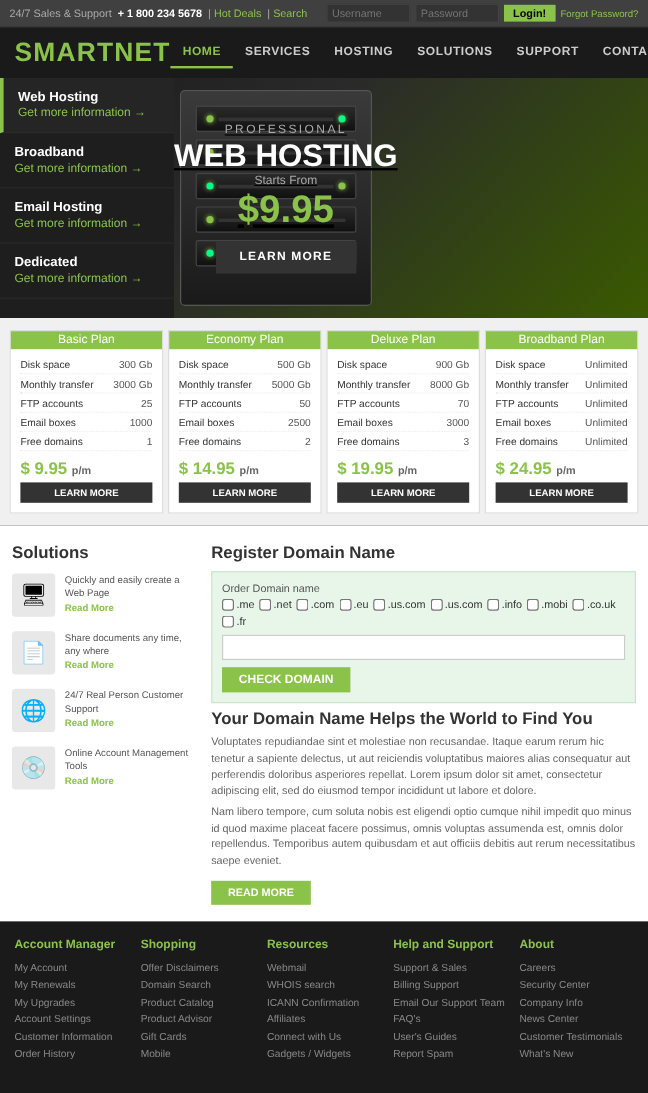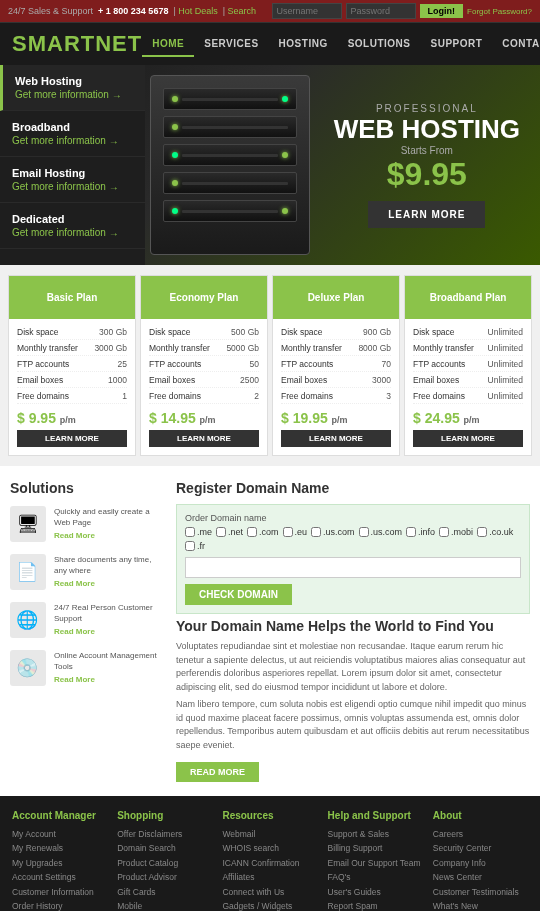--- a/index.html
+++ b/index.html
@@ -1,19 +1,19 @@
 <!DOCTYPE html>
 <html><head>
   <meta charset="utf-8">
   <style>
     * { margin: 0; padding: 0; box-sizing: border-box; }
     body { font-family: Arial, sans-serif; font-size: 11px; background: #1a1a1a; width: 540px; }
 
     
-    .top-bar { background: #7f1d1d; color: #aaa; font-size: 9px; padding: 3px 8px; display: flex; justify-content: space-between; align-items: center; border-bottom: 1px solid #333; }
+    .top-bar { background: #404040; color: #aaa; font-size: 9px; padding: 3px 8px; display: flex; justify-content: space-between; align-items: center; border-bottom: 1px solid #333; }
     .top-bar a { color: #8bc34a; text-decoration: none; }
     .top-bar-right { display: flex; gap: 4px; align-items: center; }
     .top-bar-right input { background: #333; border: 1px solid #444; color: #ccc; font-size: 9px; padding: 2px 4px; width: 70px; }
     .top-bar-right .login-btn { background: #8bc34a; color: #000; border: none; padding: 2px 8px; font-size: 9px; cursor: pointer; font-weight: bold; }
     .top-bar-right .forgot { color: #8bc34a; font-size: 8px; text-decoration: none; }
 
     
     .header { background: #1a1a1a; display: flex; align-items: center; padding: 8px 12px; }
     .logo { color: #fff; font-size: 22px; font-weight: bold; letter-spacing: 1px; }
     .logo span { color: #8bc34a; }
@@ -26,36 +26,36 @@
     .hero { background: linear-gradient(135deg, #1a1a1a 0%, #2a2a2a 40%, #3a5a00 100%); display: flex; position: relative; min-height: 200px; overflow: hidden; }
 
     
     .hero-sidebar { background: #1e1e1e; width: 145px; flex-shrink: 0; padding: 0; z-index: 2; }
     .hero-sidebar-item { padding: 10px 12px; border-bottom: 1px solid #2a2a2a; cursor: pointer; }
     .hero-sidebar-item.active { background: #252525; border-left: 3px solid #8bc34a; }
     .hero-sidebar-item h3 { color: #fff; font-size: 11px; font-weight: bold; }
     .hero-sidebar-item .sub { color: #8bc34a; font-size: 10px; margin-top: 2px; }
 
     
-    .hero-main { flex: 1; position: relative; display: flex; align-items: center; justify-content: flex-end; padding: 20px 20px 20px 0; }
+    .hero-main { flex: 1; position: relative; display: flex; align-items: center; padding: 20px 20px 20px 0; text-decoration: underline; }
     .hero-text { text-align: center; z-index: 2; }
     .hero-text .learn-btn { background: #333; color: #fff; border: none; padding: 8px 20px; font-size: 10px; cursor: pointer; margin-top: 8px; text-transform: uppercase; letter-spacing: 1px; font-weight: bold; display: inline-block; }
 
     
     .server-img { position: absolute; left: 120px; top: 0; bottom: 0; width: 220px; display: flex; align-items: center; justify-content: center; z-index: 1; }
     .server-box { width: 160px; height: 180px; background: linear-gradient(180deg, #3a3a3a, #1a1a1a); border: 1px solid #555; border-radius: 4px; display: flex; flex-direction: column; gap: 6px; padding: 12px; position: relative; }
     .server-unit { background: linear-gradient(180deg, #2a2a2a, #111); border: 1px solid #444; border-radius: 2px; height: 22px; display: flex; align-items: center; padding: 0 8px; gap: 4px; }
     .server-light { width: 6px; height: 6px; background: #8bc34a; border-radius: 50%; box-shadow: 0 0 4px #8bc34a; }
     .server-light.green2 { background: #00ff88; }
     .server-stripe { flex: 1; height: 3px; background: #333; border-radius: 1px; }
 
     
     .pricing { display: flex; gap: 4px; padding: 10px 8px; background: #f0f0f0; }
     .plan { flex: 1; background: #fff; border: 1px solid #ddd; padding: 8px; }
-    .plan-header { background: #8bc34a; color: #fff; text-align: center; padding: 16px; font-size: 10px; font-weight: bold; margin: -8px -8px 8px -8px; }
+    .plan-header { background: #8bc34a; color: #fff; text-align: center; padding: 2px; font-size: 10px; font-weight: normal; margin: -8px -8px 8px -8px; }
     .plan-row { display: flex; justify-content: space-between; font-size: 8.5px; color: #555; margin-bottom: 3px; border-bottom: 1px dotted #eee; padding-bottom: 2px; }
     .plan-row .label { color: #333; }
     .plan-price { color: #8bc34a; font-size: 14px; font-weight: bold; margin: 6px 0 4px; }
     .plan-price span { font-size: 9px; color: #666; }
     .plan-btn { background: #333; color: #fff; border: none; padding: 4px 8px; font-size: 8px; cursor: pointer; text-transform: uppercase; width: 100%; font-weight: bold; }
 
     
     .middle { background: #fff; display: flex; padding: 14px 10px; gap: 16px; }
     .solutions { width: 150px; flex-shrink: 0; }
     .solutions h2 { font-size: 14px; color: #333; font-weight: bold; margin-bottom: 10px; }

